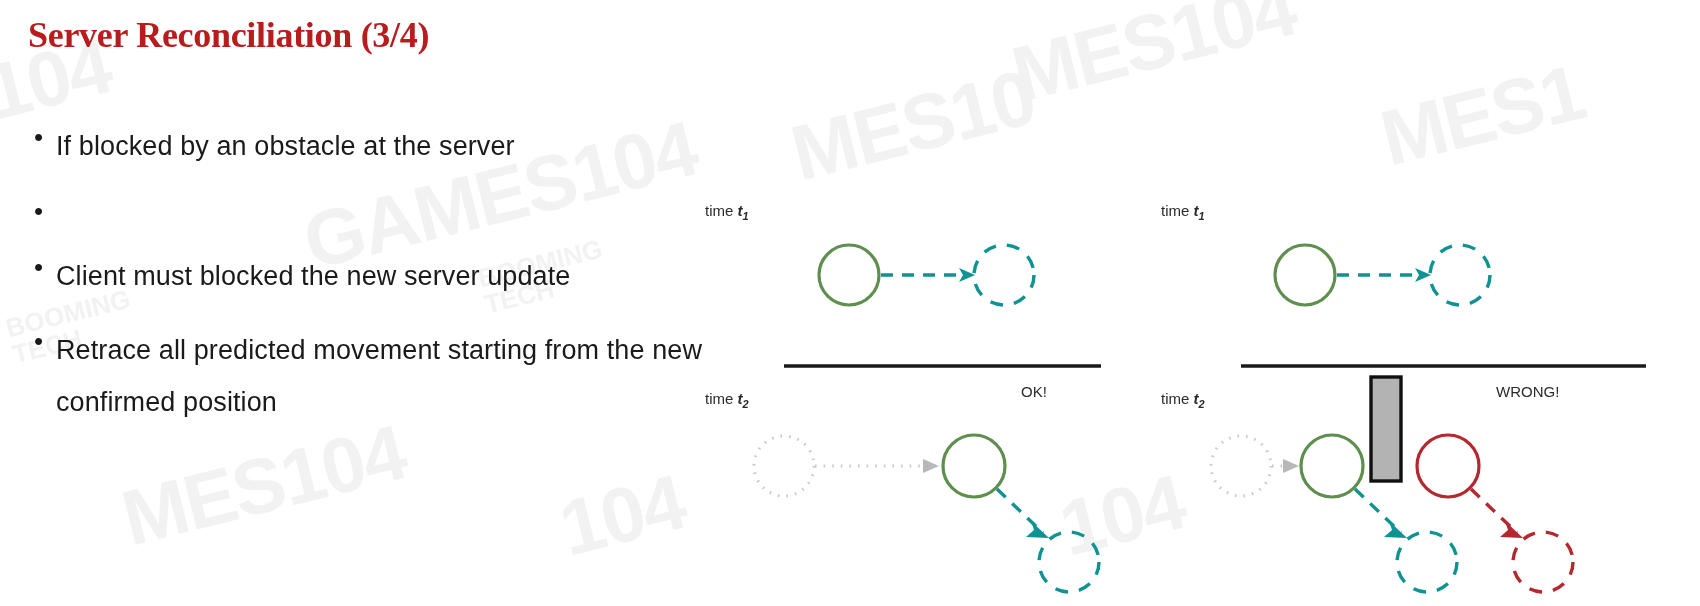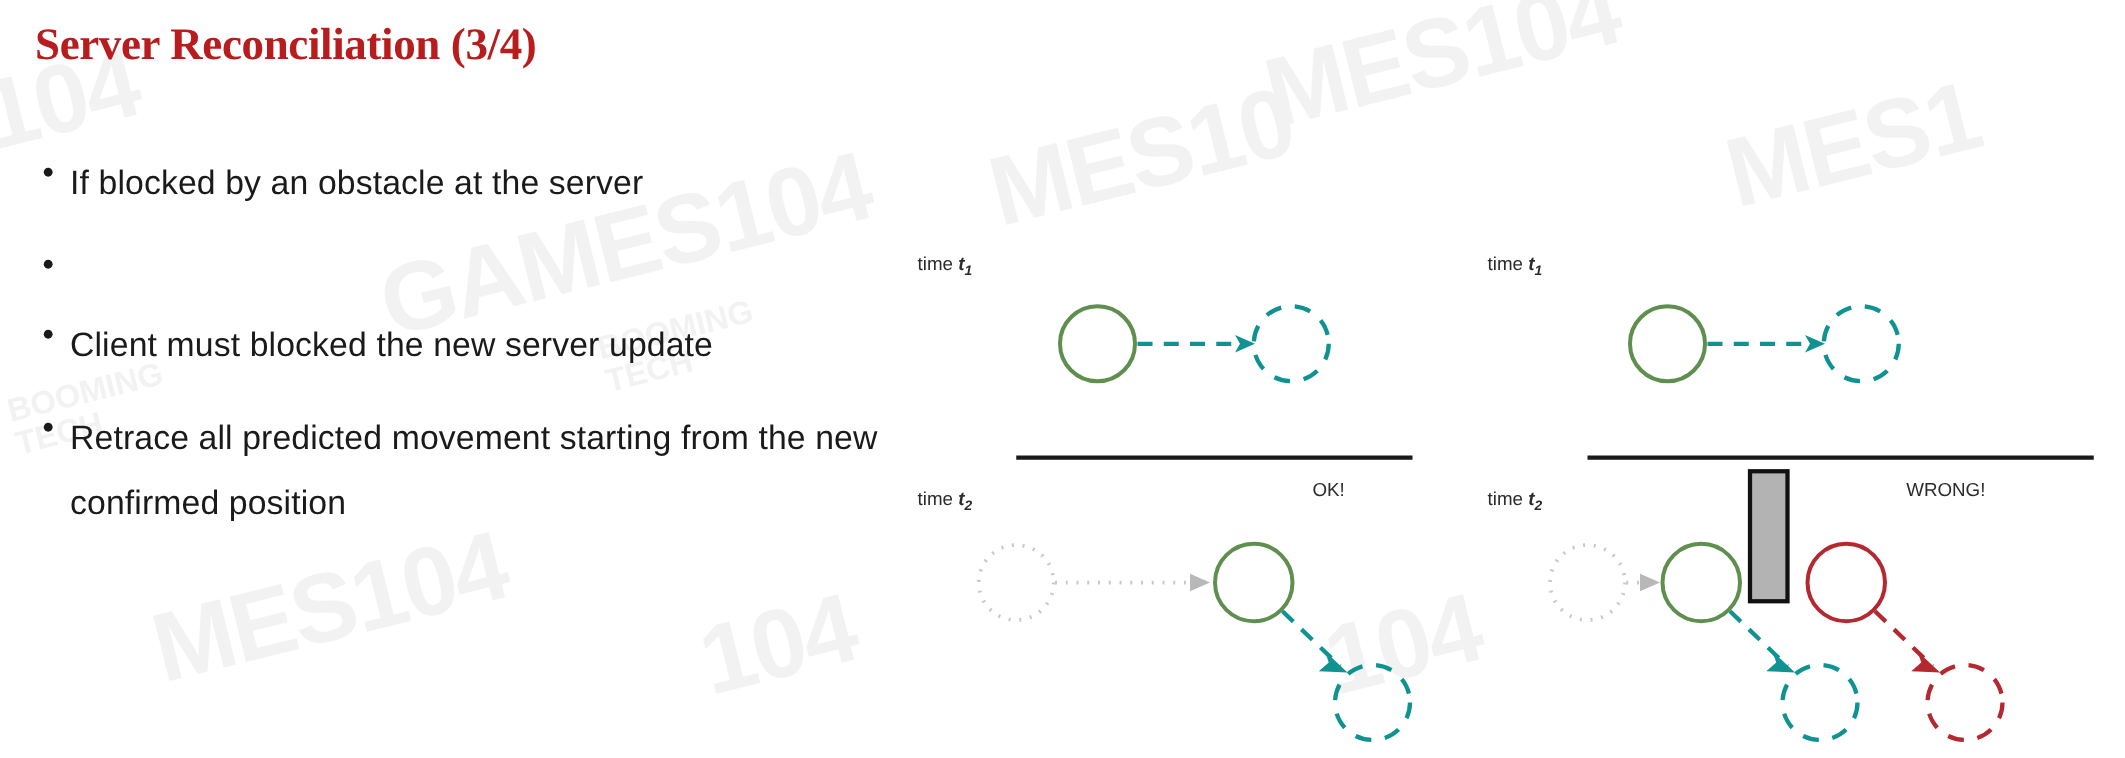--- a/index.html
+++ b/index.html
@@ -71,21 +71,21 @@
   .bullet-text {
     font-size: 27px;
     line-height: 52px;
     color: #1a1a1a;
     letter-spacing: 0.1px;
   }
 
   
   #diagrams {
     position: absolute;
-    left: 720px;
+    left: 691px;
     top: 0;
     width: 980px;
     height: 426px;
     z-index: 2;
     text-align: center;
   }
   #diagrams svg { display: block; }
   .dlabel {
     font-family: "Liberation Sans", sans-serif;
     font-size: 15px;

